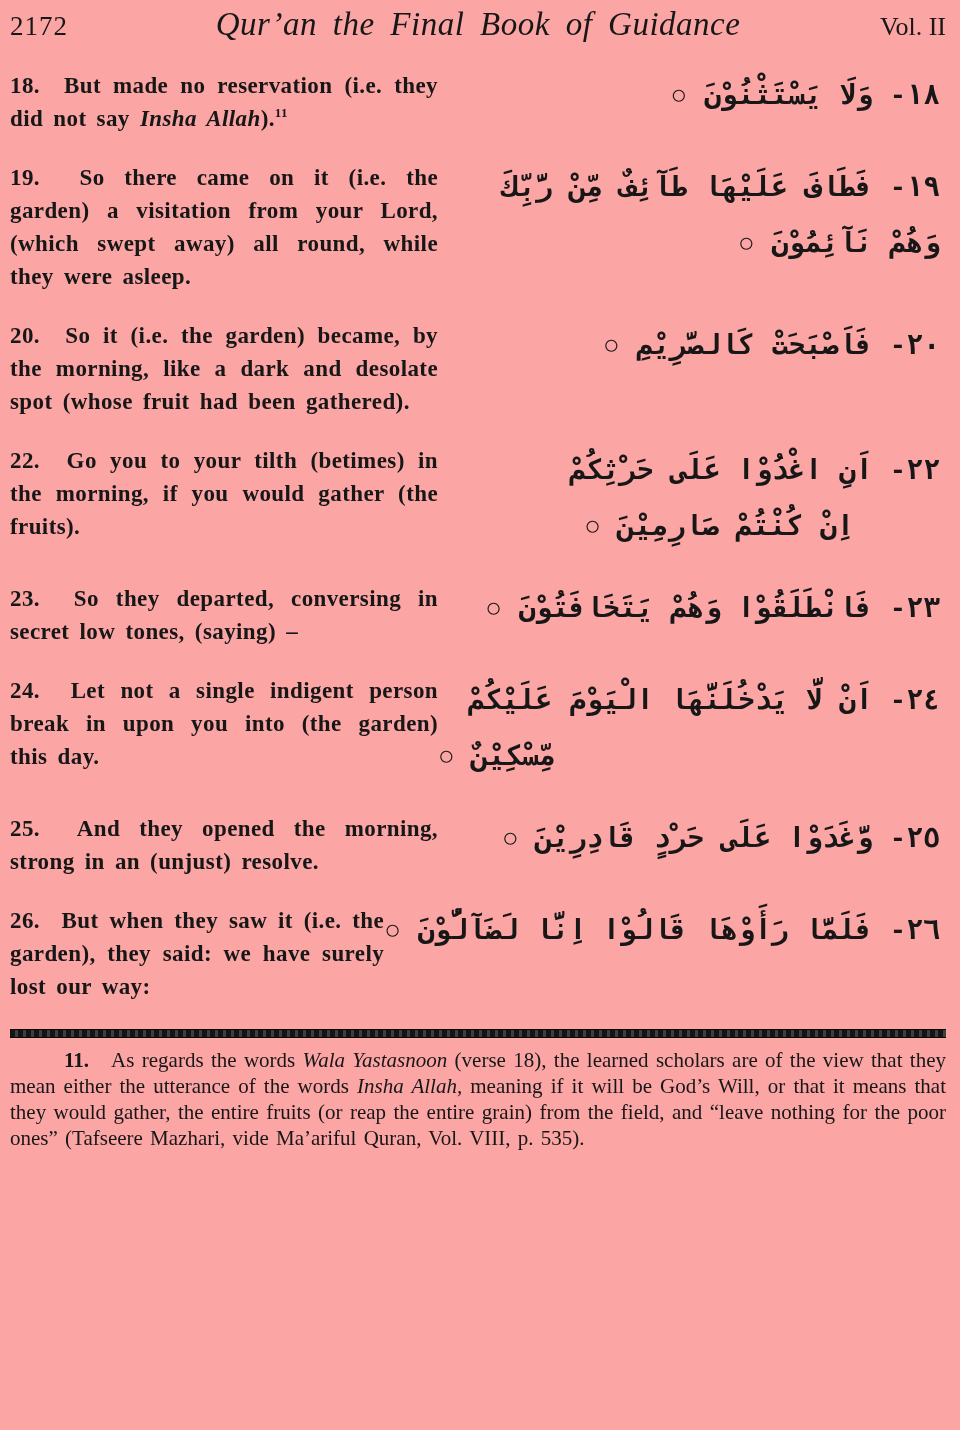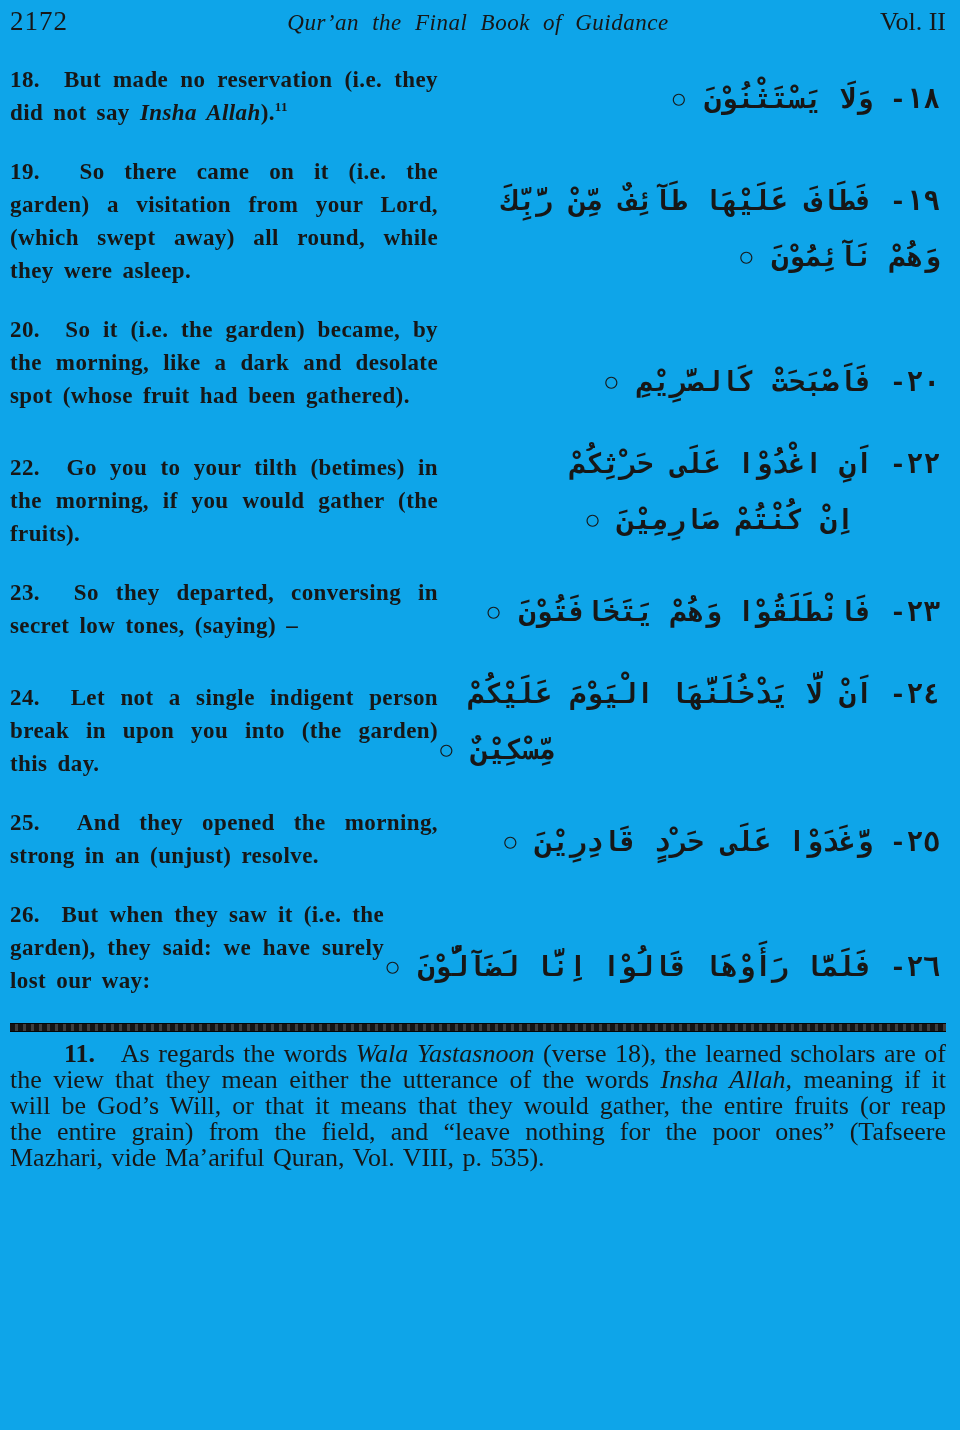--- a/index.html
+++ b/index.html
@@ -4,54 +4,54 @@
 <style>
   html, body {
     margin: 0; padding: 0;
     background: #ffffff;
   }
   .page {
     position: relative;
     width: 960px; height: 1430px;
     overflow: hidden;
     box-sizing: border-box;
-    background: #0ea5e9;
+    background: #fca5a5;
     color: #171717;
     padding: 4px 14px 0 10px;
     font-family: "Liberation Serif", serif;
   }
   
   .header {
     display: flex;
     align-items: baseline;
     padding-top: 2px;
   }
   .page-num {
     width: 150px;
     font-size: 27px;
     letter-spacing: 1px;
   }
   .title {
     flex: 1;
     text-align: center;
     font-style: italic;
-    font-size: 23px;
+    font-size: 33px;
     word-spacing: 7px;
     letter-spacing: 0.5px;
   }
   .volume {
     width: 150px;
     text-align: right;
     font-size: 26px;
   }
   
   #verses { margin-top: 26px; }
   .verse-row {
     display: flex;
-    align-items: flex-end;
+    align-items: flex-start;
     margin-bottom: 26px;
   }
   .verse-en {
     width: 428px;
     font-weight: bold;
     font-size: 23px;
     line-height: 33px;
     text-align: justify;
     letter-spacing: 0.4px;
     word-spacing: 4px;
@@ -78,21 +78,21 @@
   
   .divider {
     height: 7px;
     margin: 2px 0 9px 0;
     border-top: 1px solid #050505;
     border-bottom: 1px solid #050505;
     background: repeating-linear-gradient(90deg, #141414 0 5px, #3e3e3e 5px 8px);
   }
   .footnote {
     margin: 0;
-    font-size: 26px;
+    font-size: 21px;
     line-height: 26px;
     text-align: justify;
     text-indent: 54px;
     word-spacing: 2px;
   }
   .footnote .fn-b { font-weight: bold; }
   .footnote .it { font-style: italic; }
 </style>
 </head>
 <body>

